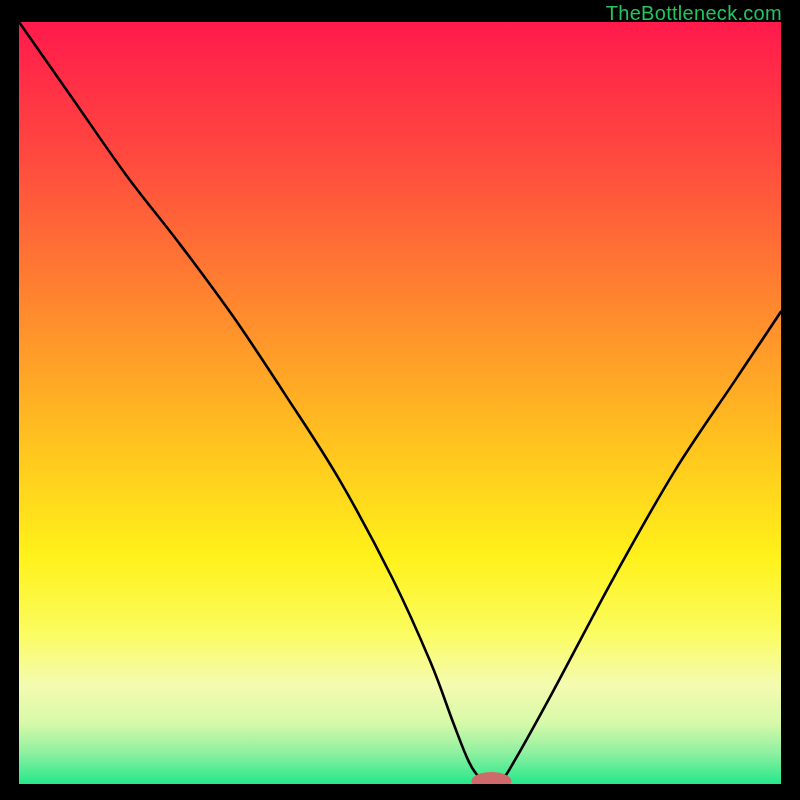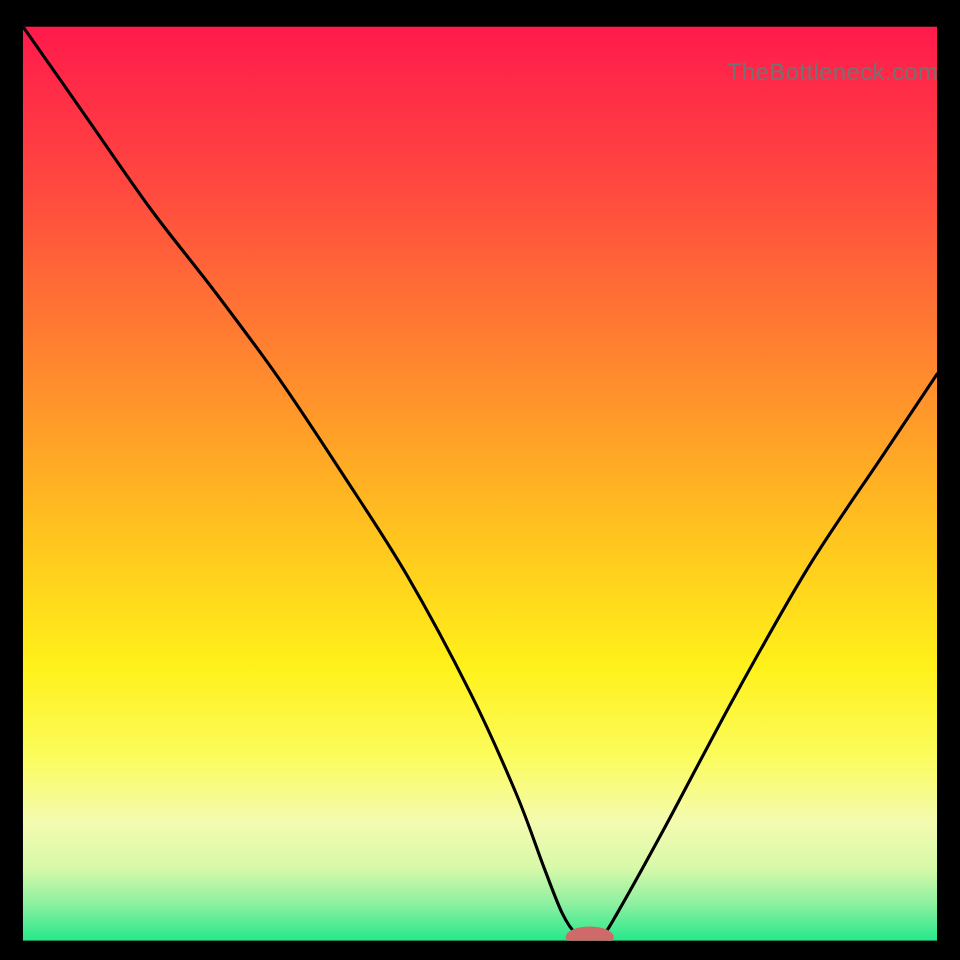--- a/index.html
+++ b/index.html
@@ -14,26 +14,25 @@
   .frame {
     position: relative;
     width: 800px;
     height: 800px;
     background: #000;
   }
   .watermark {
     position: absolute;
     top: 2px;
     right: 18px;
-    color: #737373;
+    color: #22c55e;
     font-size: 20px;
     font-weight: 500;
     letter-spacing: 0.3px;
     z-index: 50;
-    margin-top: 48px;
   }
   .plot-area {
     position: absolute;
     left: 19px;
     top: 22px;
     width: 762px;
     height: 762px;
   }
   .plot-area svg {
     display: block;

